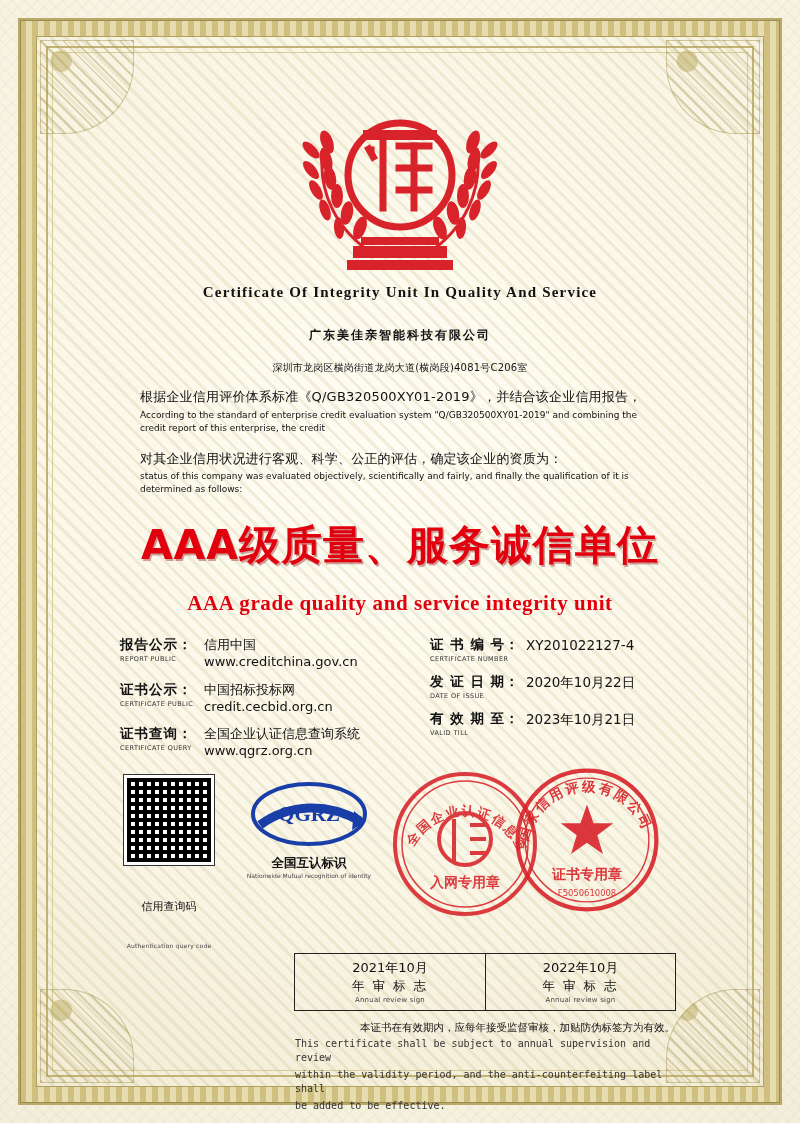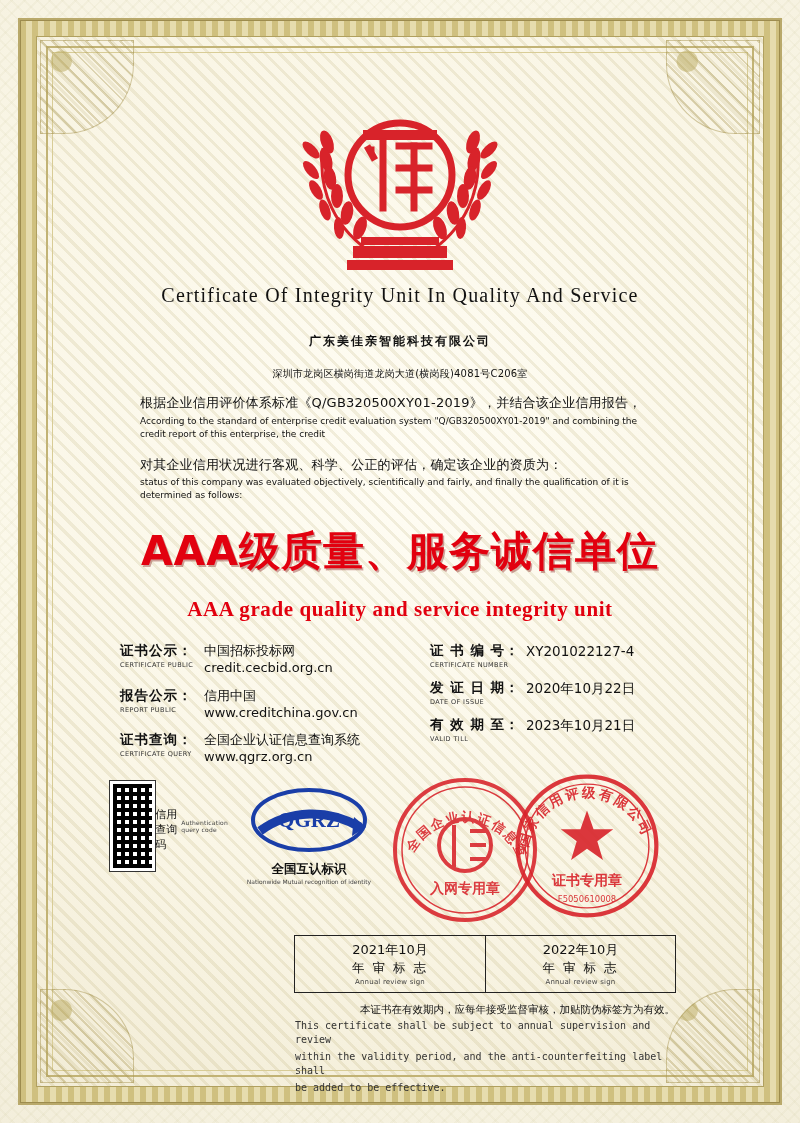--- a/index.html
+++ b/index.html
@@ -65,21 +65,21 @@
 
   
   .title-cn{
     font-family:"DejaVu Sans","Liberation Sans",sans-serif;
     font-size:45px;font-weight:bold;color:#111;letter-spacing:2px;
     margin-top:6px;text-align:center;
     text-shadow:1px 1px 0 #bbb;
   }
   .title-en{
     font-family:"Liberation Serif","DejaVu Serif",serif;
-    font-size:20px;font-weight:normal;color:#111;letter-spacing:1.2px;
+    font-size:15px;font-weight:bold;color:#111;letter-spacing:1.2px;
     margin-top:4px;text-align:center;white-space:nowrap;
   }
   .company{
     font-size:12px;font-weight:bold;color:#111;letter-spacing:2px;
     margin-top:26px;text-align:center;
   }
   .rule{
     width:520px;height:1px;background:#2b2b2b;margin:10px 0 0 0;
   }
   .address{
@@ -118,21 +118,21 @@
   .val{font-size:13px;color:#111;line-height:1.32;}
   .val .v2{display:block;}
   .right .lab{width:96px;}
   .right .val{padding-top:1px;font-size:13.5px;}
 
   
   .marks{
     width:580px;margin-top:16px;display:flex;align-items:flex-start;
     justify-content:space-between;position:relative;
   }
-  .qr-block{width:118px;display:flex;flex-direction:row;align-items:center;}
+  .qr-block{width:118px;display:flex;flex-direction:column;align-items:center;gap:28px;}
   .qr{
     width:84px;height:84px;
     background:
       repeating-linear-gradient(90deg,#000 0 4px,#fff 4px 8px),
       repeating-linear-gradient(0deg,#000 0 4px,#fff 4px 8px);
     background-blend-mode:multiply;
     border:3px solid #fff;
     box-shadow:0 0 0 1px #333;
   }
   .qr-cap-cn{font-size:11px;color:#111;margin-top:6px;}
@@ -250,37 +250,37 @@
     </div>
 
     <div class="grade-cn">AAA级质量、服务诚信单位</div>
     <div class="grade-en">AAA grade quality and service integrity unit</div>
 
     <div class="info">
       <div class="info-col left">
 
         <div class="row">
           <div class="lab">
+            <div class="l-cn">报告公示：</div>
+            <div class="l-en">REPORT PUBLIC</div>
+          </div>
+          <div class="val">
+            <span class="v2">信用中国</span>
+            <span class="v2">www.creditchina.gov.cn</span>
+          </div>
+        </div>
+
+        <div class="row">
+          <div class="lab">
             <div class="l-cn">证书公示：</div>
             <div class="l-en">CERTIFICATE PUBLIC</div>
           </div>
           <div class="val">
             <span class="v2">中国招标投标网</span>
             <span class="v2">credit.cecbid.org.cn</span>
-          </div>
-        </div>
-
-        <div class="row">
-          <div class="lab">
-            <div class="l-cn">报告公示：</div>
-            <div class="l-en">REPORT PUBLIC</div>
-          </div>
-          <div class="val">
-            <span class="v2">信用中国</span>
-            <span class="v2">www.creditchina.gov.cn</span>
           </div>
         </div>
 
         <div class="row">
           <div class="lab">
             <div class="l-cn">证书查询：</div>
             <div class="l-en">CERTIFICATE QUERY</div>
           </div>
           <div class="val">
             <span class="v2">全国企业认证信息查询系统</span>

